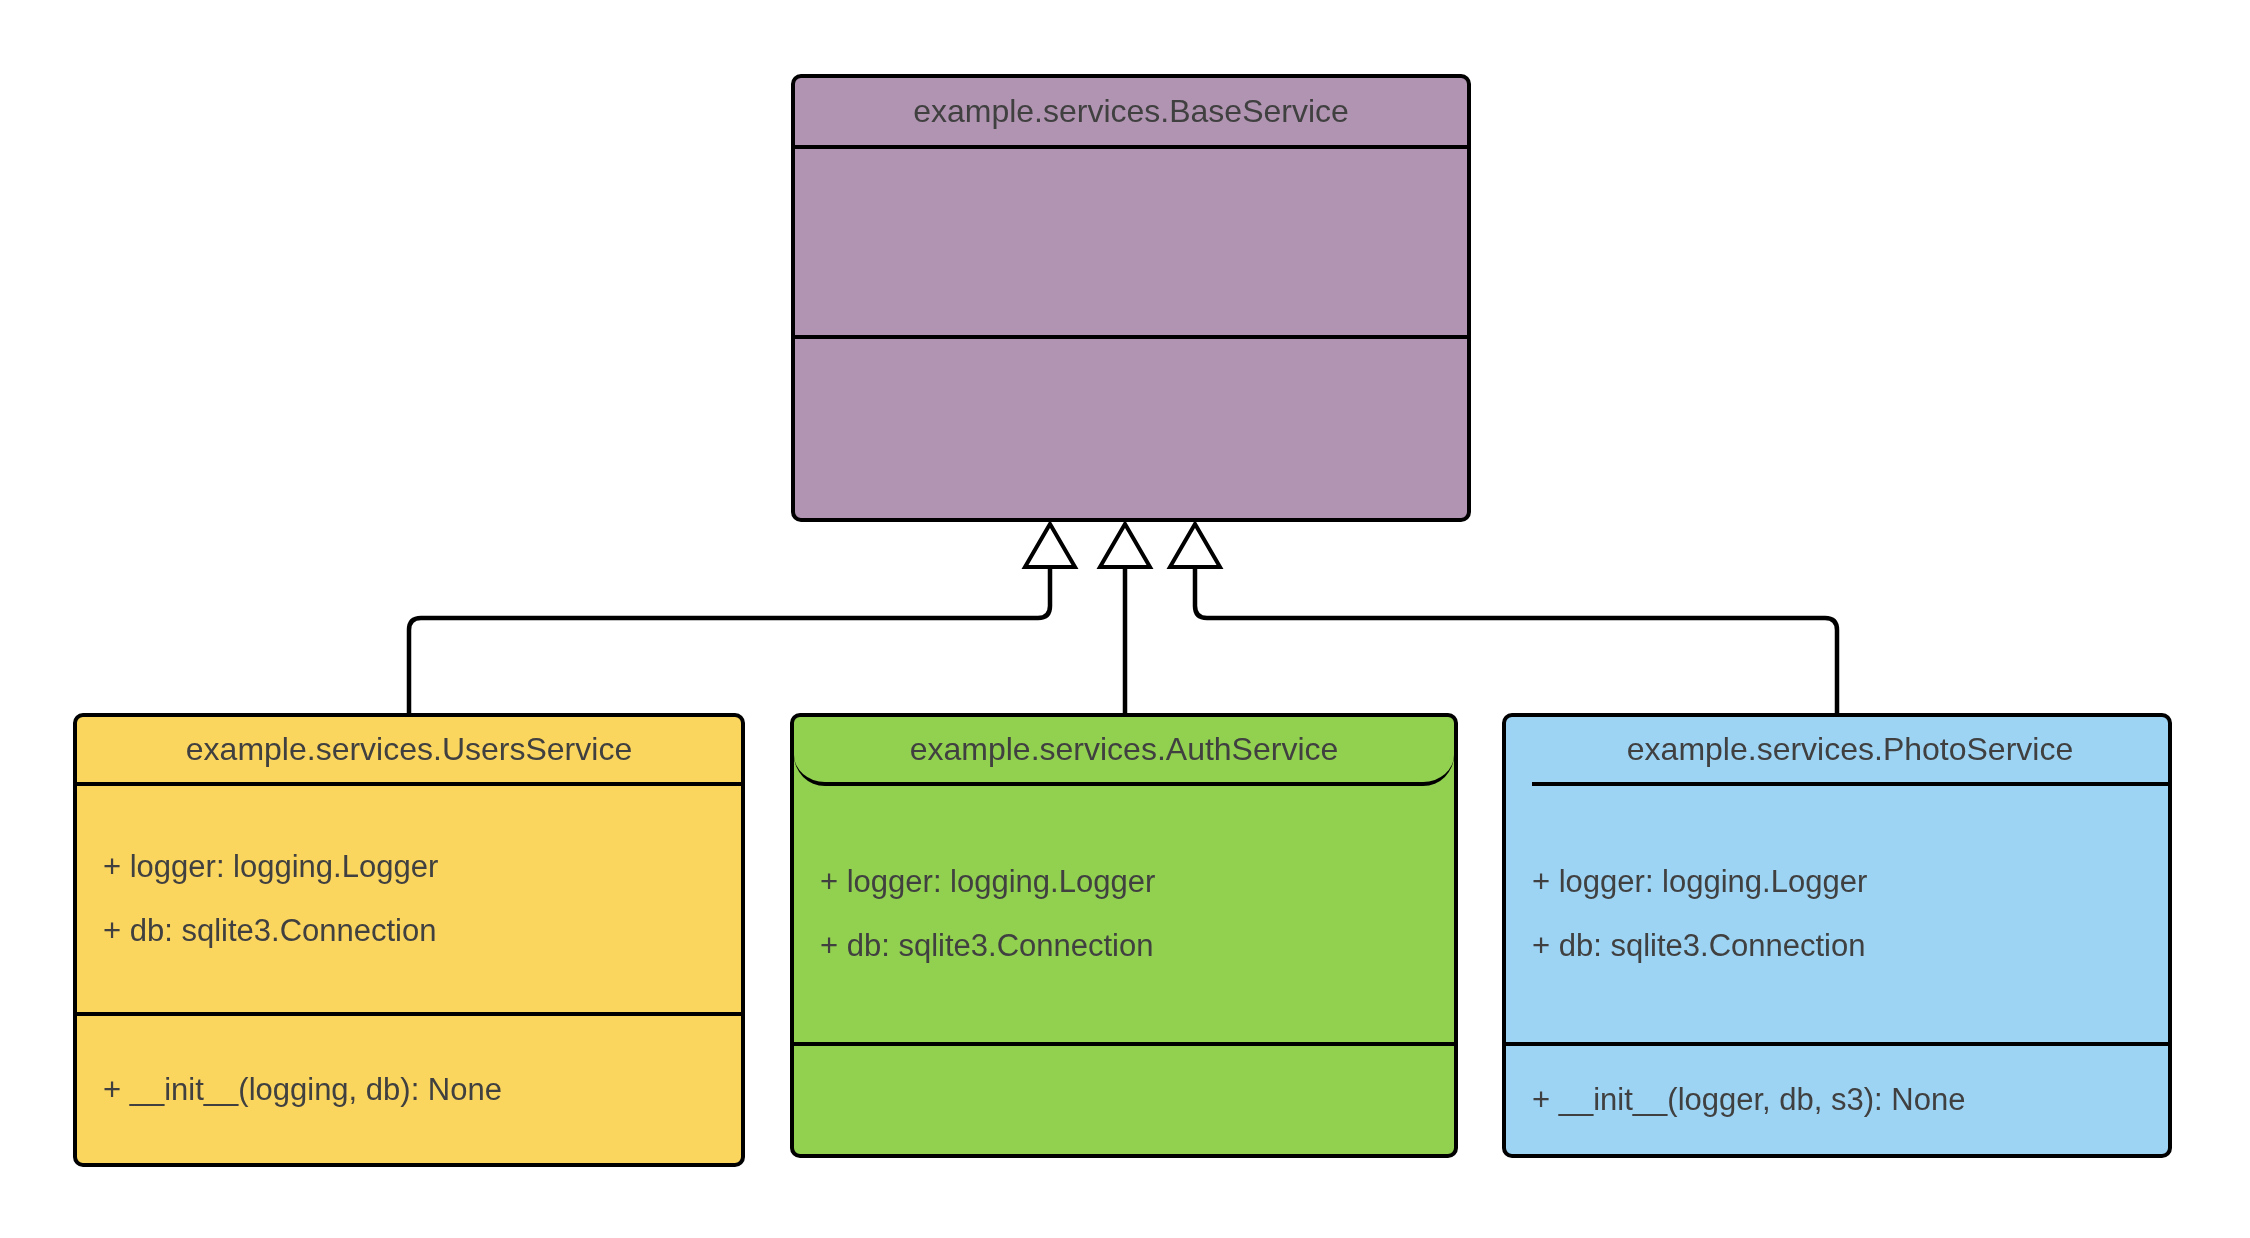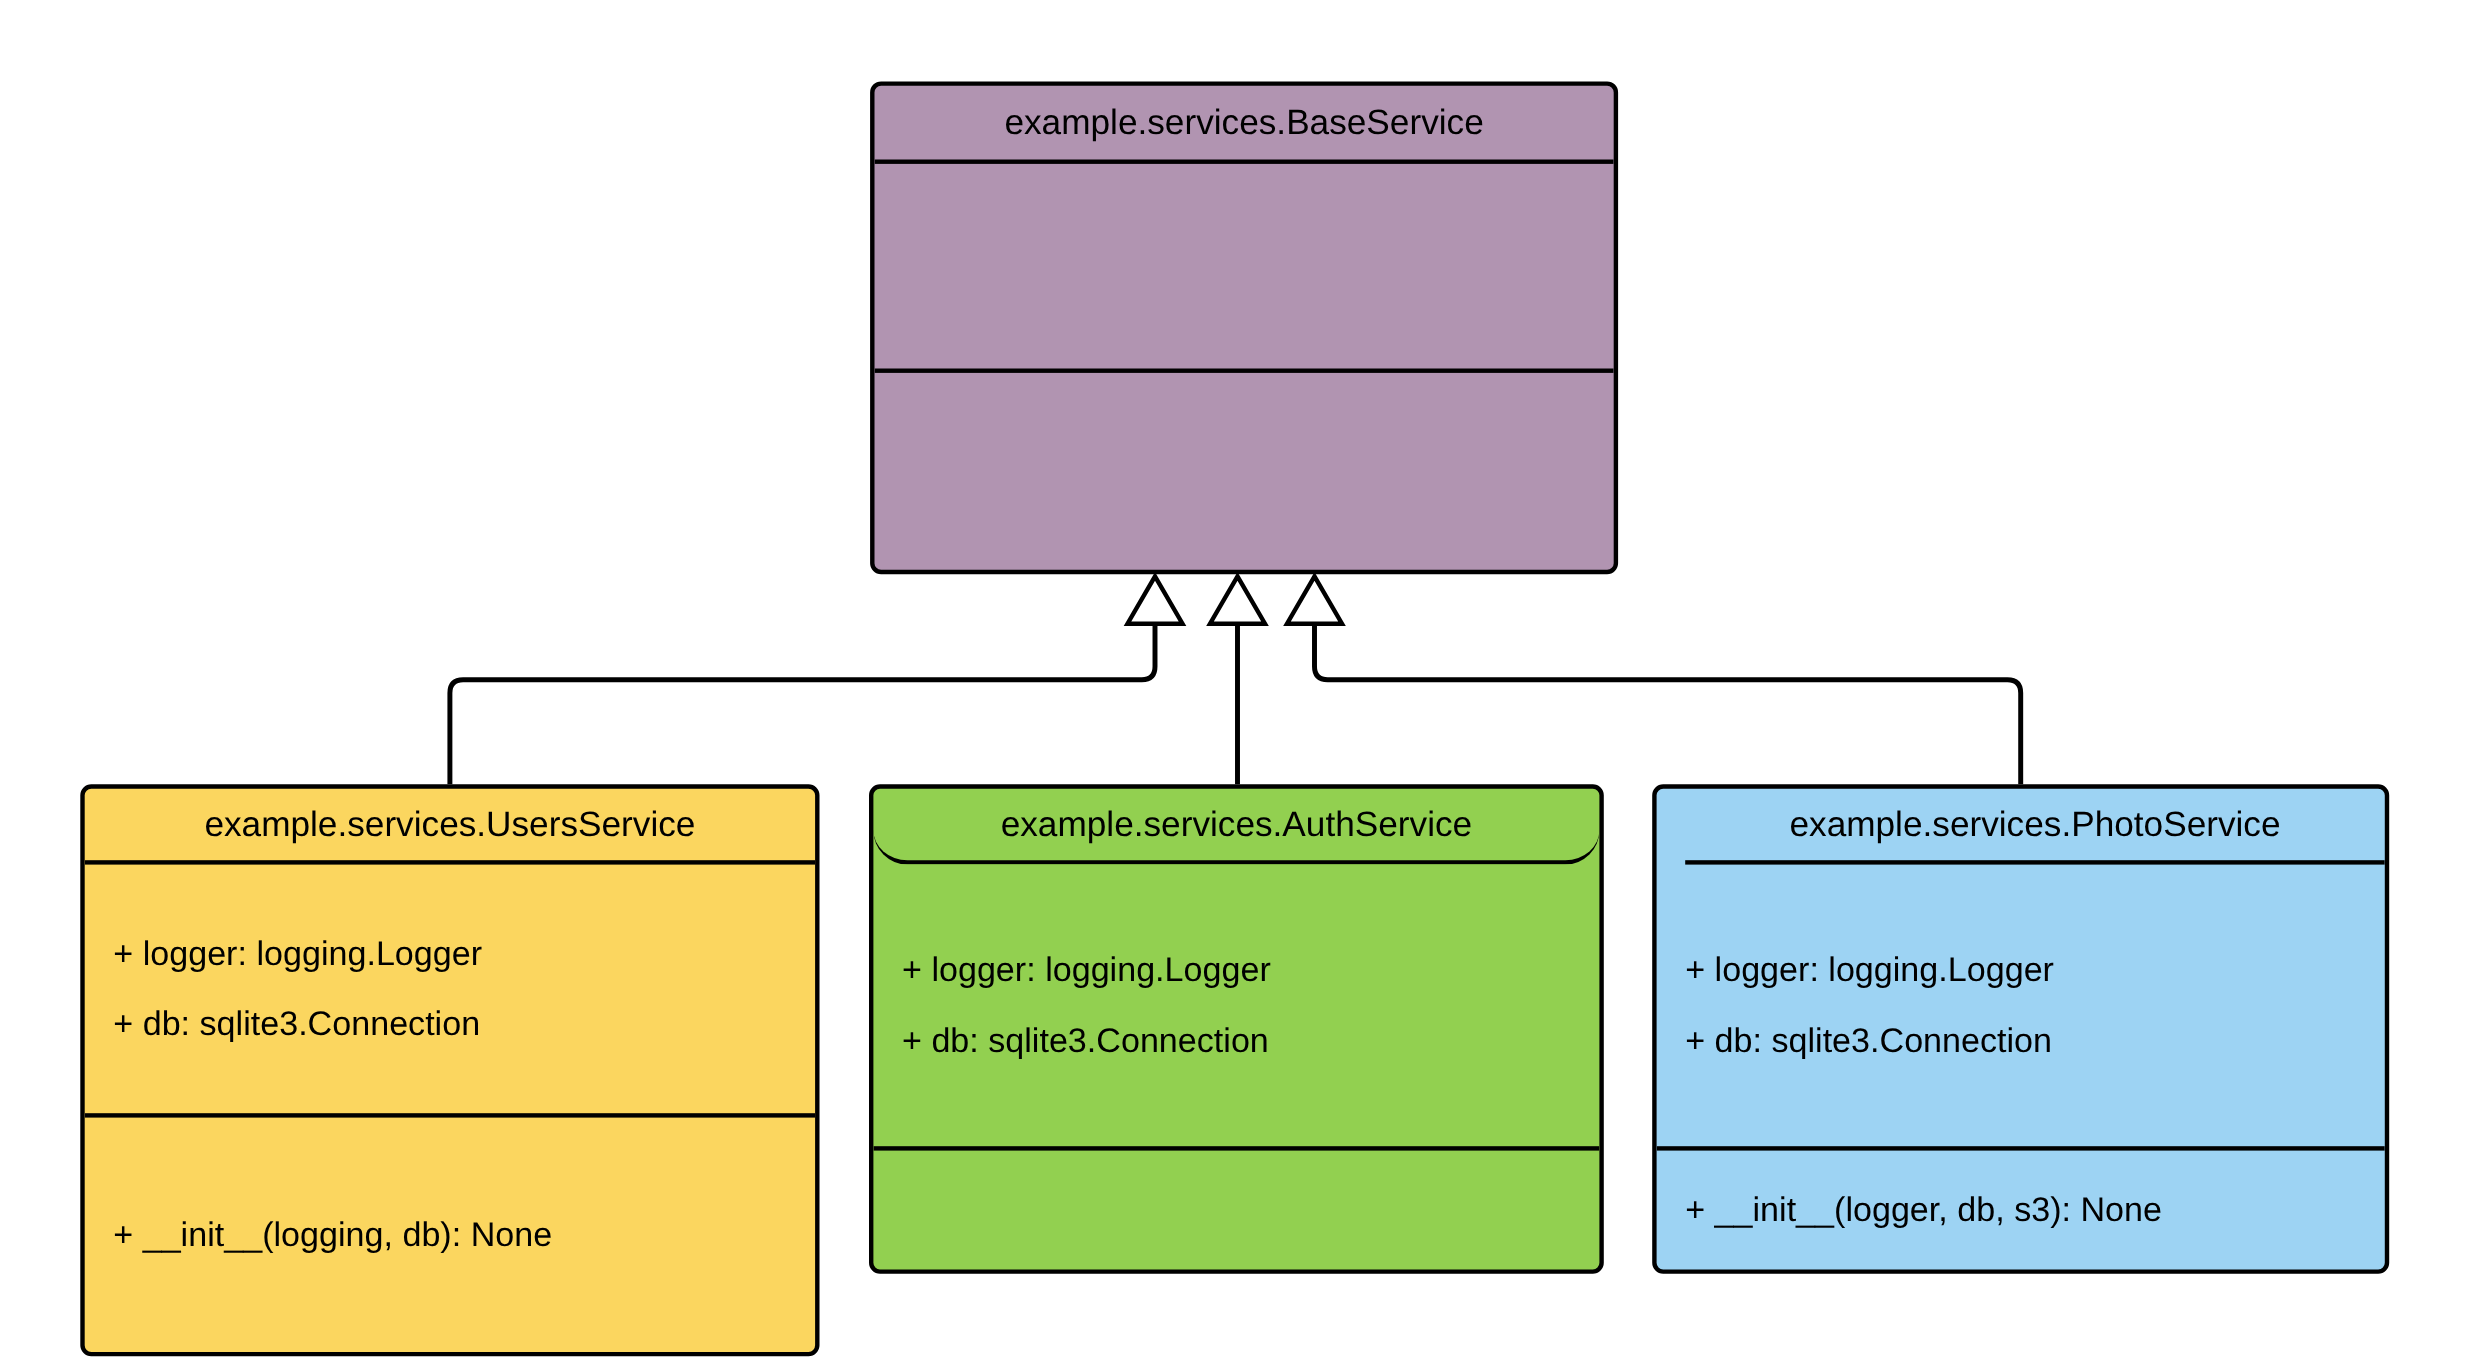--- a/index.html
+++ b/index.html
@@ -3,21 +3,21 @@
 <meta charset="utf-8">
 <style>
   * { margin: 0; padding: 0; box-sizing: border-box; }
   html, body { background: #ffffff; }
   .canvas {
     position: relative;
     width: 2250px;
     height: 1238px;
     background: #ffffff;
     font-family: "Liberation Sans", sans-serif;
-    color: #000000;
+    color: #404040;
     overflow: hidden;
   }
   .connectors {
     position: absolute;
     left: 0; top: 0;
     width: 2250px;
     height: 1238px;
   }
   .connectors path {
     fill: none;
@@ -77,21 +77,21 @@
     <polygon points="1125,524 1150,567 1100,567"></polygon>
     <polygon points="1195,524 1220,567 1170,567"></polygon>
   </svg>
 
   <div class="uml-class" style="left: 791px; top: 74px; width: 680px; height: 448px; background-color: rgb(177, 148, 177);">
     <div class="compartment title" style="height:71px;">example.services.BaseService</div>
     <div class="compartment body" style="height:190px;"></div>
     <div class="compartment body last"></div>
   </div>
 
-  <div class="uml-class" style="left: 73px; top: 713px; width: 672px; height: 520px; background-color: rgb(251, 214, 95);">
+  <div class="uml-class" style="left: 73px; top: 713px; width: 672px; height: 454px; background-color: rgb(251, 214, 95);">
     <div class="compartment title" style="height:69px;">example.services.UsersService</div>
     <div class="compartment body" style="height:230px;">
       <div class="member-line">+ logger: logging.Logger</div>
       <div class="member-line">+ db: sqlite3.Connection</div>
     </div>
     <div class="compartment body last">
       <div class="member-line">+ __init__(logging, db): None</div>
     </div>
   </div>
 

